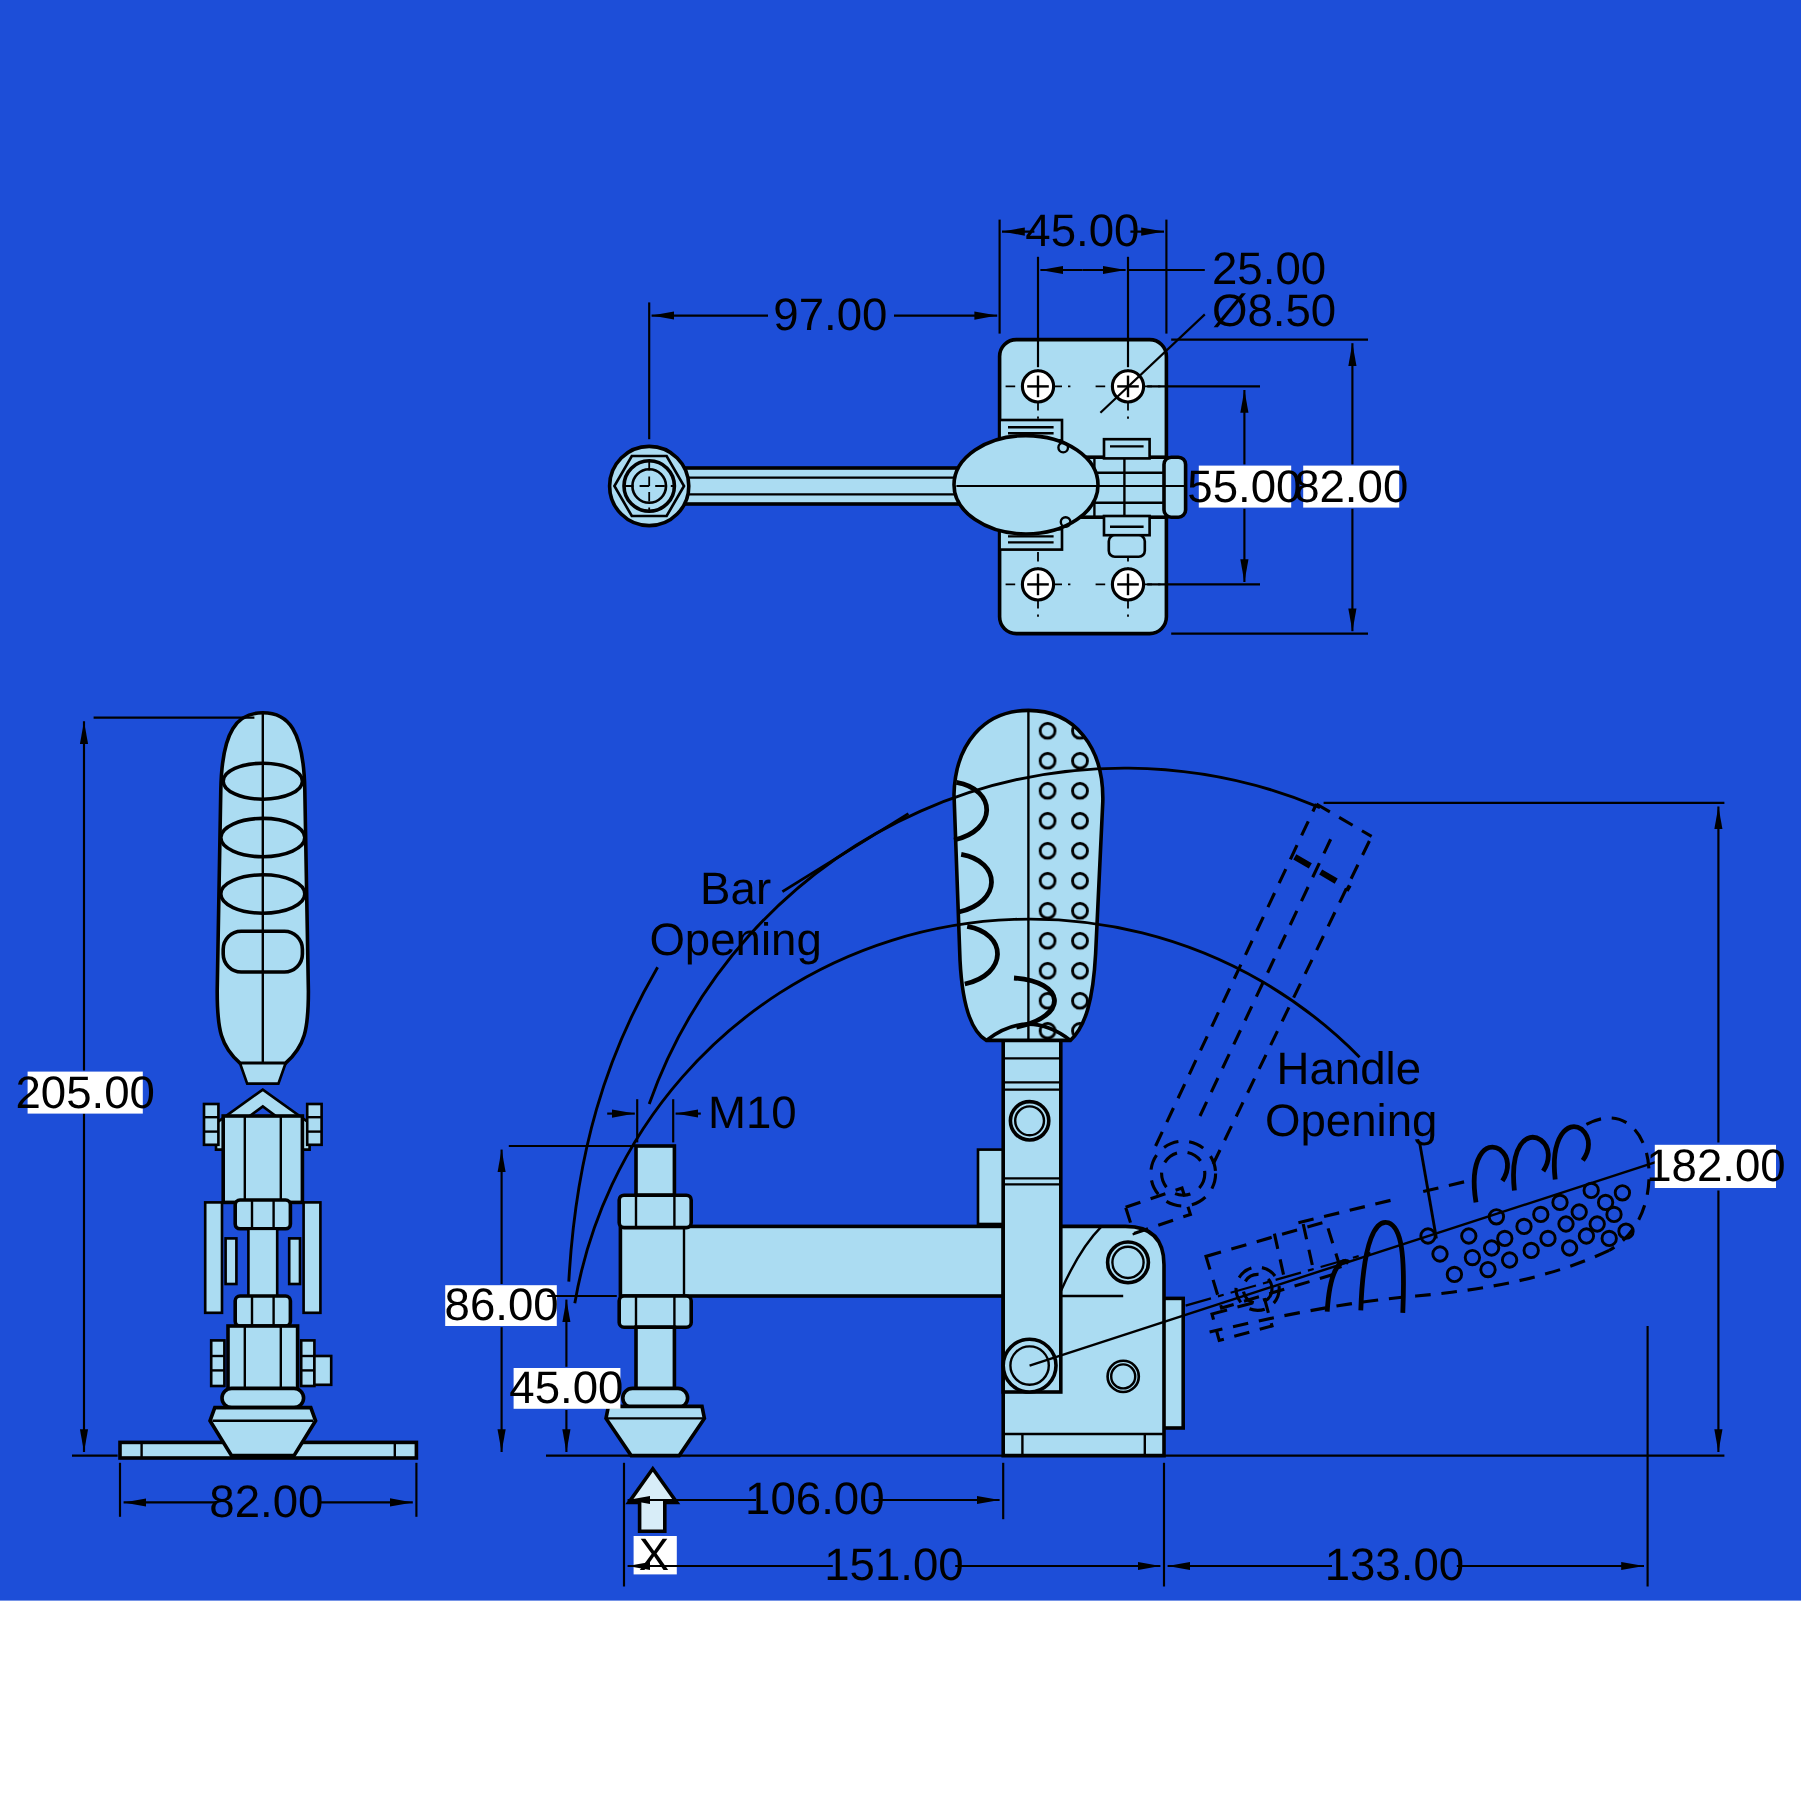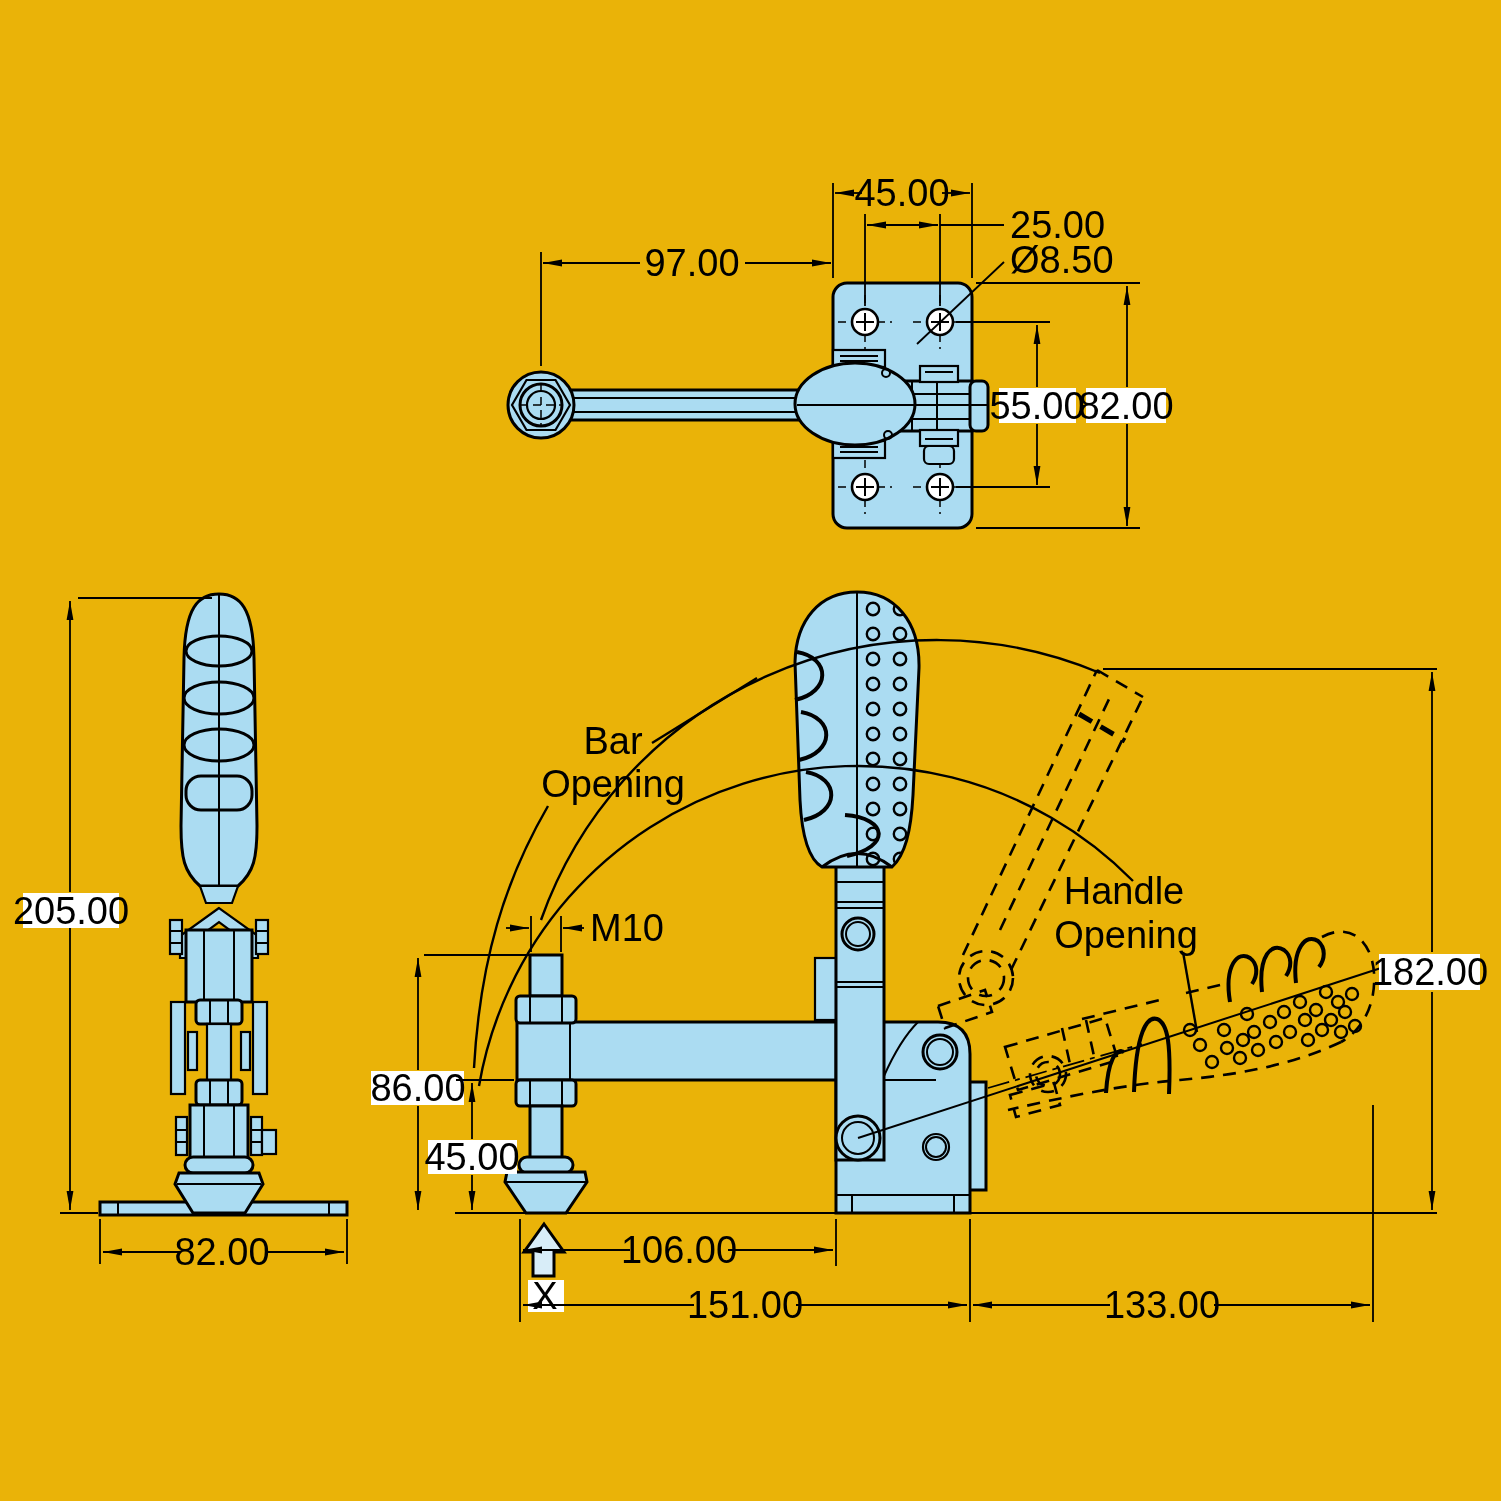--- a/index.html
+++ b/index.html
@@ -1,16 +1,16 @@
 <!DOCTYPE html>
 <html style="--part-fill: #abdcf2; --part-light: #d8edf8; --line: #000000;"><head>
 <meta charset="utf-8">
 <style>
   html,body{margin:0;padding:0;background:#fff}
-  .stage{width:1501px;height:1501px;position:relative;background:#eab308}
+  .stage{width:1501px;height:1334px;position:relative;background:#1d4ed8}
   svg{display:block}
   :root{--part-fill:#abdcf2;--part-light:#d8edf8;--line:#000}
   .fp{fill:var(--part-fill);stroke:var(--line);stroke-width:3}
   .fp2{fill:var(--part-fill);stroke:var(--line);stroke-width:2.2}
   .ln{fill:none;stroke:var(--line);stroke-width:3}
   .ln2{fill:none;stroke:var(--line);stroke-width:2}
   .ln4{fill:none;stroke:var(--line);stroke-width:4}
   .dim{fill:none;stroke:var(--line);stroke-width:1.8}
   .hcl{fill:none;stroke:var(--line);stroke-width:1.5;stroke-dasharray:8 5}
   .dsh{fill:none;stroke:var(--line);stroke-width:2.6;stroke-dasharray:13 9}

